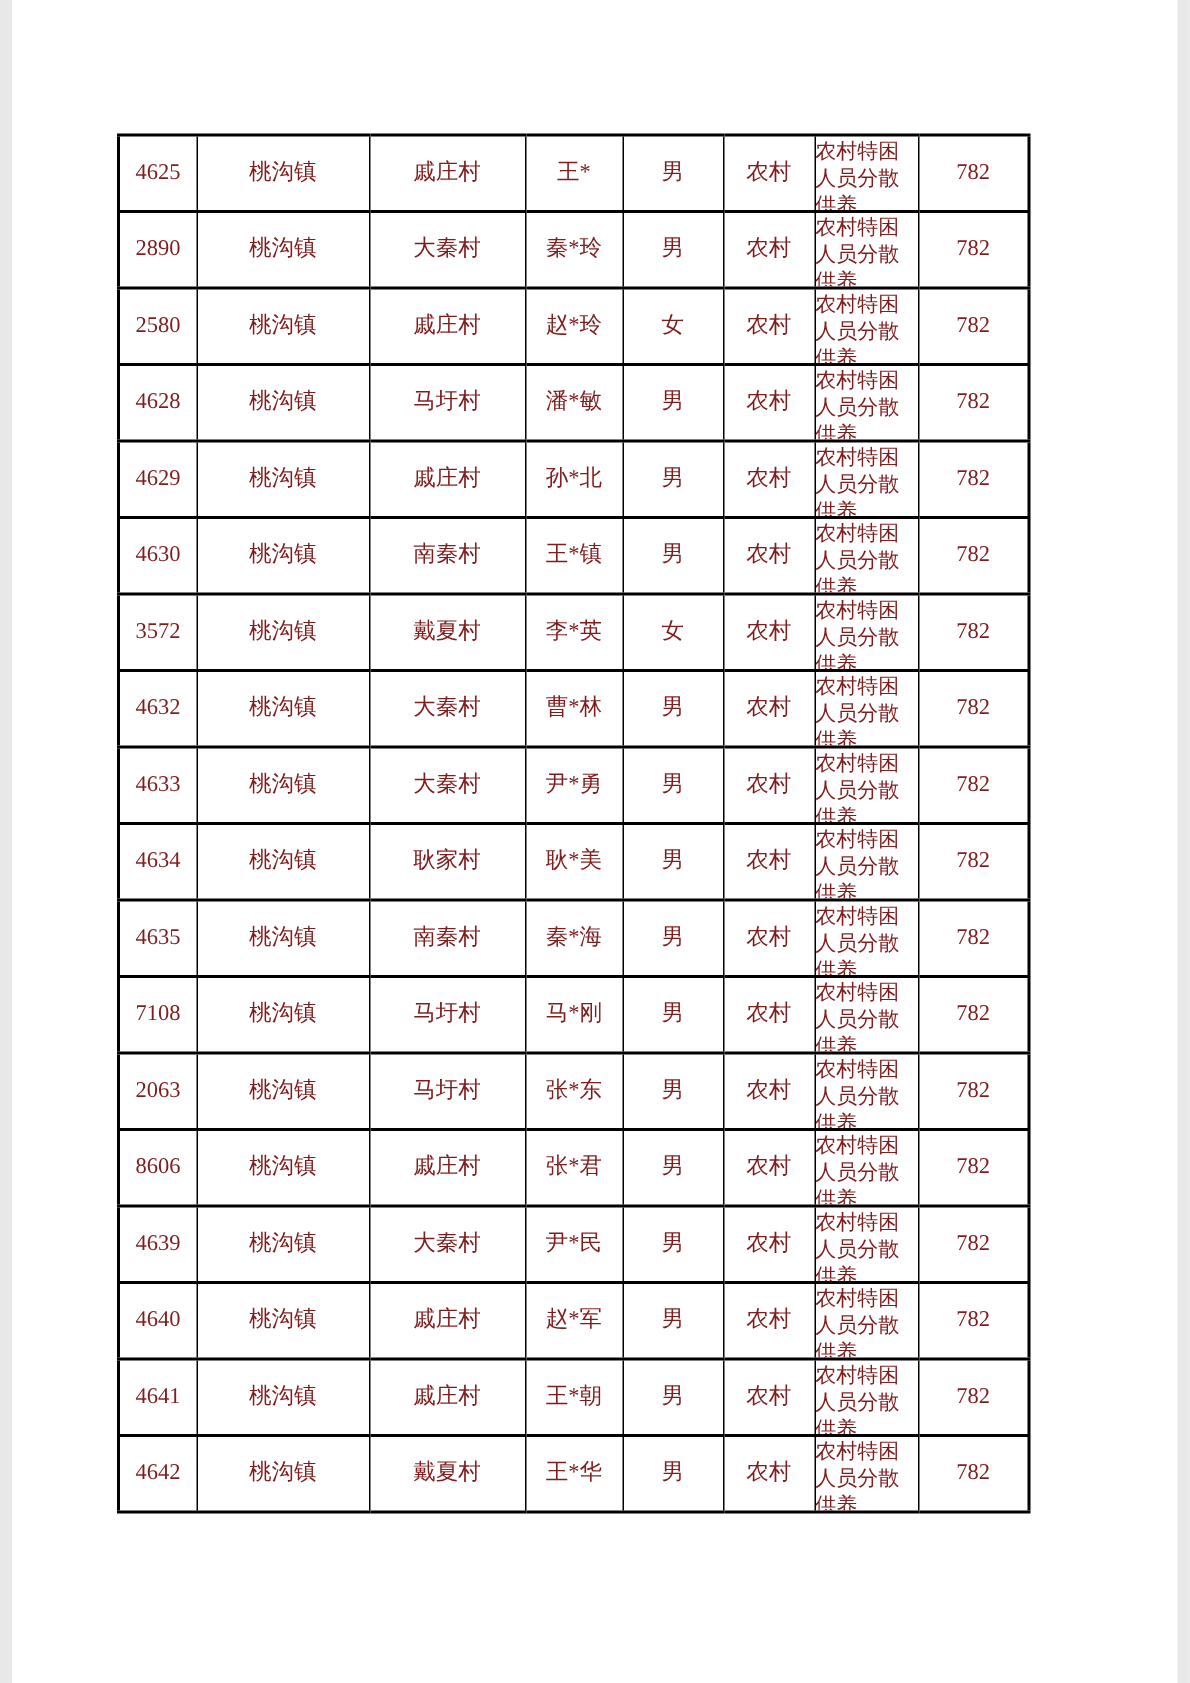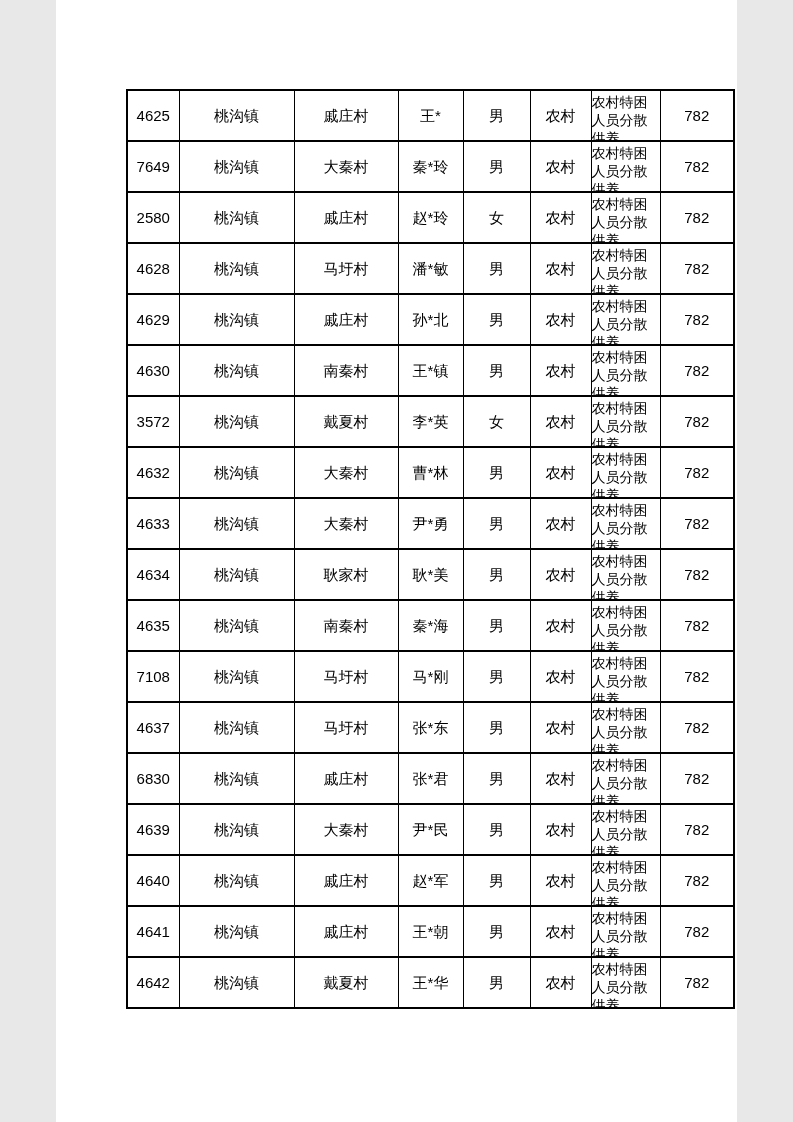--- a/index.html
+++ b/index.html
@@ -1,22 +1,22 @@
 <!DOCTYPE html>
 <html><head>
 <meta charset="utf-8">
 <style>
   html,body{margin:0;padding:0;background:#e8e8e8;}
   .page{
     position:relative;
-    width:681px;height:1122px;
+    width:777px;height:1122px;
     margin:0 auto;
     background:#ffffff;
-    font-family:Liberation Sans, sans-serif;
-    color:#000000;
+    font-family:Liberation Serif, serif;
+    color:#7f1d1d;
     overflow:hidden;
   }
   table.benefit{
     position:absolute;
     left:70px;top:89px;
     width:607px;
     border-collapse:collapse;
     table-layout:fixed;
     border:2px solid #000;
   }
@@ -72,21 +72,21 @@
       <div class="cat">
         <span class="catline">农村特困</span>
         <span class="catline">人员分散</span>
         <span class="catline">供养</span>
       </div>
     </td>
     <td><span>782</span></td>
   </tr>
 
   <tr>
-    <td><span>7649</span></td>
+    <td><span>2890</span></td>
     <td><span>桃沟镇</span></td>
     <td><span>大秦村</span></td>
     <td><span>秦*玲</span></td>
     <td><span>男</span></td>
     <td><span>农村</span></td>
     <td class="c-cat">
       <div class="cat">
         <span class="catline">农村特困</span>
         <span class="catline">人员分散</span>
         <span class="catline">供养</span>
@@ -259,38 +259,38 @@
       <div class="cat">
         <span class="catline">农村特困</span>
         <span class="catline">人员分散</span>
         <span class="catline">供养</span>
       </div>
     </td>
     <td><span>782</span></td>
   </tr>
 
   <tr>
-    <td><span>4637</span></td>
+    <td><span>2063</span></td>
     <td><span>桃沟镇</span></td>
     <td><span>马圩村</span></td>
     <td><span>张*东</span></td>
     <td><span>男</span></td>
     <td><span>农村</span></td>
     <td class="c-cat">
       <div class="cat">
         <span class="catline">农村特困</span>
         <span class="catline">人员分散</span>
         <span class="catline">供养</span>
       </div>
     </td>
     <td><span>782</span></td>
   </tr>
 
   <tr>
-    <td><span>6830</span></td>
+    <td><span>8606</span></td>
     <td><span>桃沟镇</span></td>
     <td><span>戚庄村</span></td>
     <td><span>张*君</span></td>
     <td><span>男</span></td>
     <td><span>农村</span></td>
     <td class="c-cat">
       <div class="cat">
         <span class="catline">农村特困</span>
         <span class="catline">人员分散</span>
         <span class="catline">供养</span>

